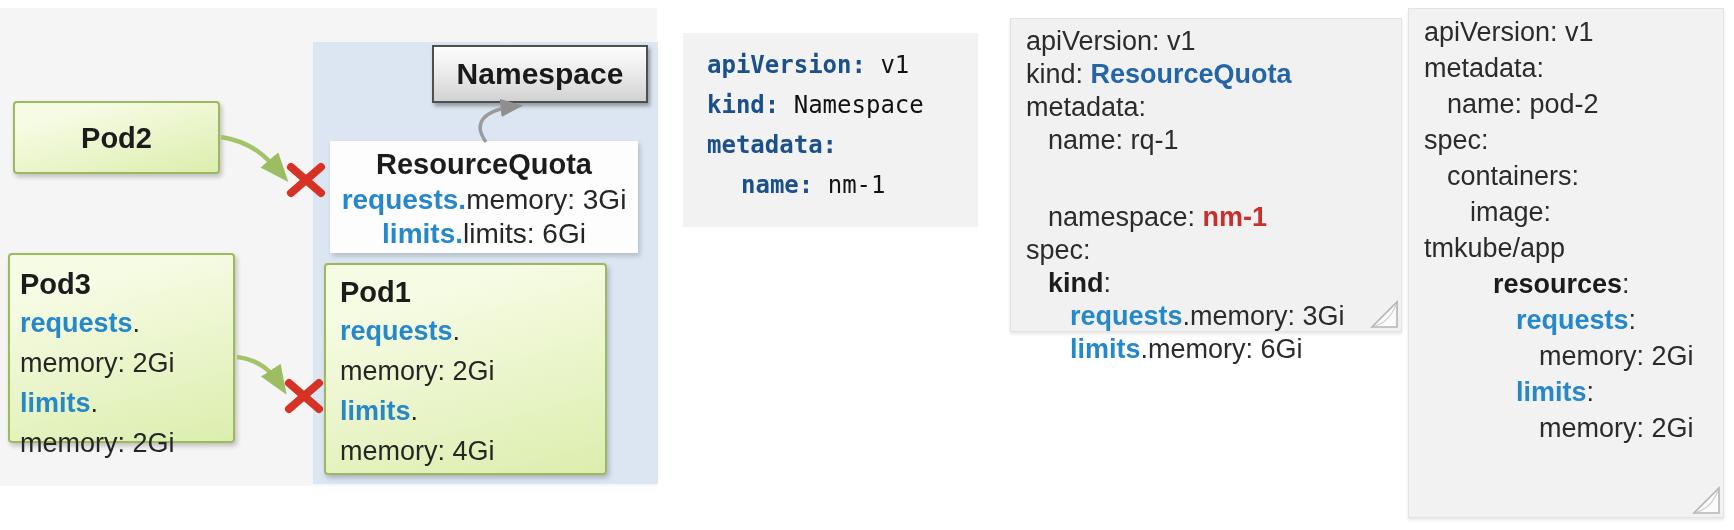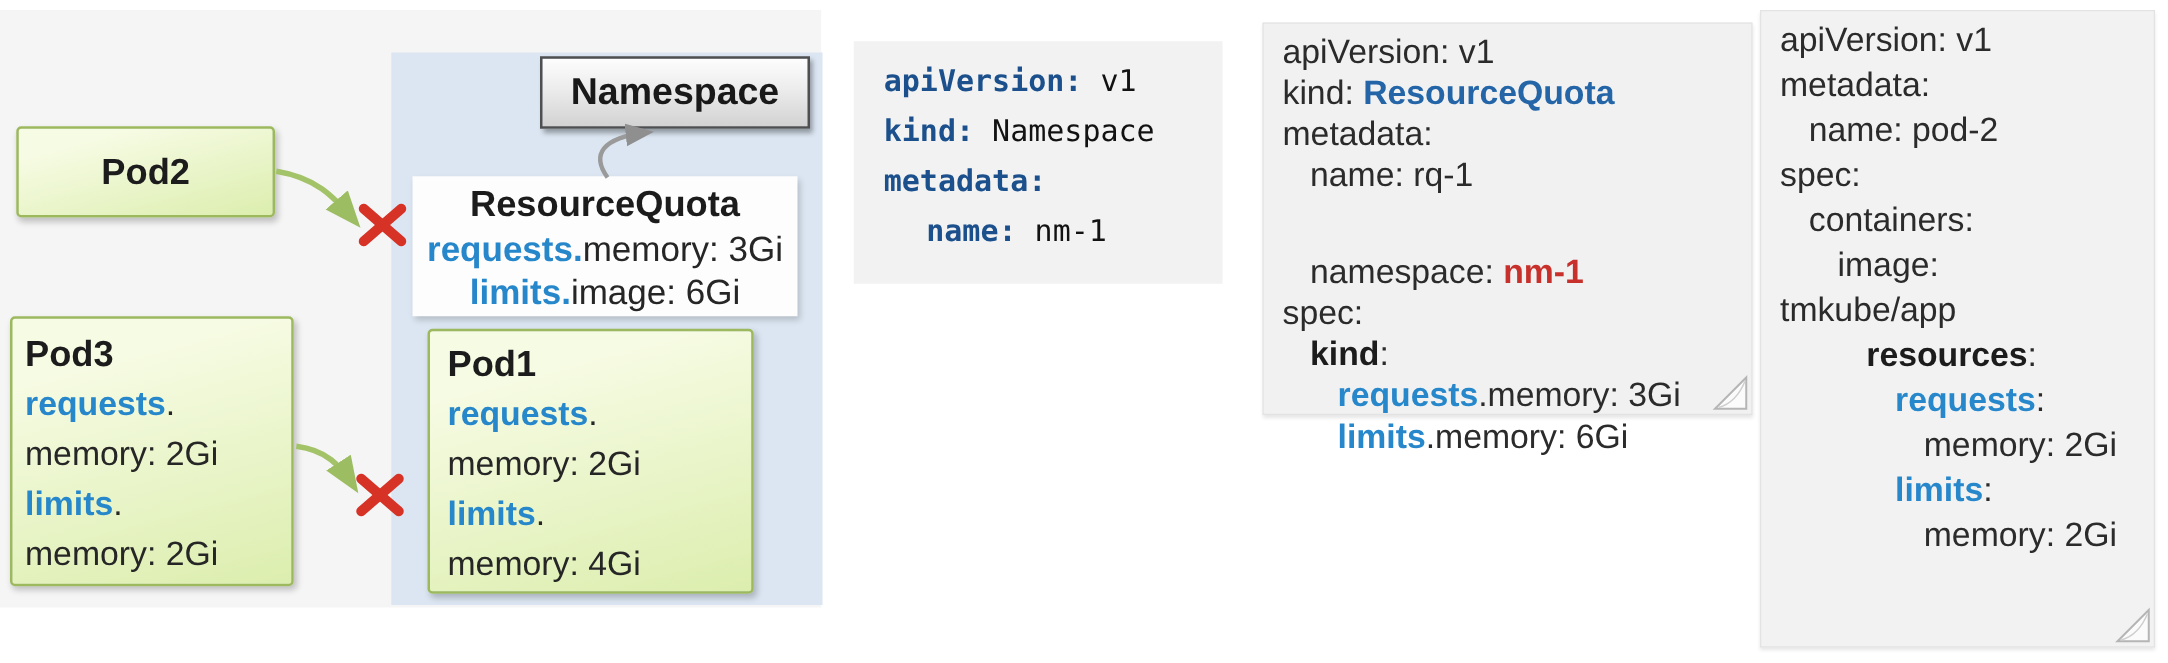--- a/index.html
+++ b/index.html
@@ -19,22 +19,22 @@
   .rq-box{left:330px;top:141px;width:308px;height:112px;background:#fdfdfd;
           box-shadow:2px 3px 5px rgba(0,0,0,.18);text-align:center;
           padding-top:4px;font-size:28px;line-height:34px}
   .rq-title{font-weight:bold;font-size:29px;line-height:38px;color:#1c1c1c}
   .pod{background:linear-gradient(165deg,#f6fbe3 20%,#dceeae);
        border:2px solid #9cb95e;border-radius:4px;
        box-shadow:2px 3px 5px rgba(0,0,0,.22)}
   .pod2{left:13px;top:101px;width:207px;height:73px;
         display:flex;align-items:center;justify-content:center}
   .pod-title{font-weight:bold;font-size:29px;text-align:left;color:#1c1c1c}
-  .pod1{left:342px;top:263px;width:261px;height:212px;padding:8px 14px 0;font-size:27px}
-  .pod3{left:8px;top:253px;width:227px;height:216px;padding:10px 10px 0;font-size:27px}
+  .pod1{left:324px;top:263px;width:283px;height:212px;padding:8px 14px 0;font-size:27px}
+  .pod3{left:8px;top:253px;width:227px;height:190px;padding:10px 10px 0;font-size:27px}
   .pod .yline{line-height:40px}
   .pod .pod-title{line-height:38px}
 
   
   .yline{white-space:pre}
   .panel-ns{left:683px;top:33px;width:295px;height:194px;background:#f2f2f2;
             padding:12px 0 0 24px;
             font-family:"DejaVu Sans Mono","Liberation Mono",monospace;
             font-size:24px;line-height:40px;color:#121212}
   .panel-rq{left:1010px;top:18px;width:392px;height:314px;background:#f1f1f2;
@@ -62,21 +62,21 @@
   <div class="abs ns-area"></div>
 
   <div class="abs ns-box">
     <span>Namespace</span>
   </div>
 
   <div class="abs rq-box">
     <div class="rq-title">ResourceQuota</div>
     <div>
         <div class="yline"><span class="c-blue">requests.</span><span>memory: 3Gi</span></div>
-        <div class="yline"><span class="c-blue">limits.</span><span>image: 6Gi</span></div>
+        <div class="yline"><span class="c-blue">limits.</span><span>limits: 6Gi</span></div>
       </div>
   </div>
 
   <div class="abs pod pod1">
     <div class="pod-title">Pod1</div>
     <div>
         <div class="yline"><span class="c-blue">requests</span><span>.</span></div>
         <div class="yline"><span>memory: 2Gi</span></div>
         <div class="yline"><span class="c-blue">limits</span><span>.</span></div>
         <div class="yline"><span>memory: 4Gi</span></div>

